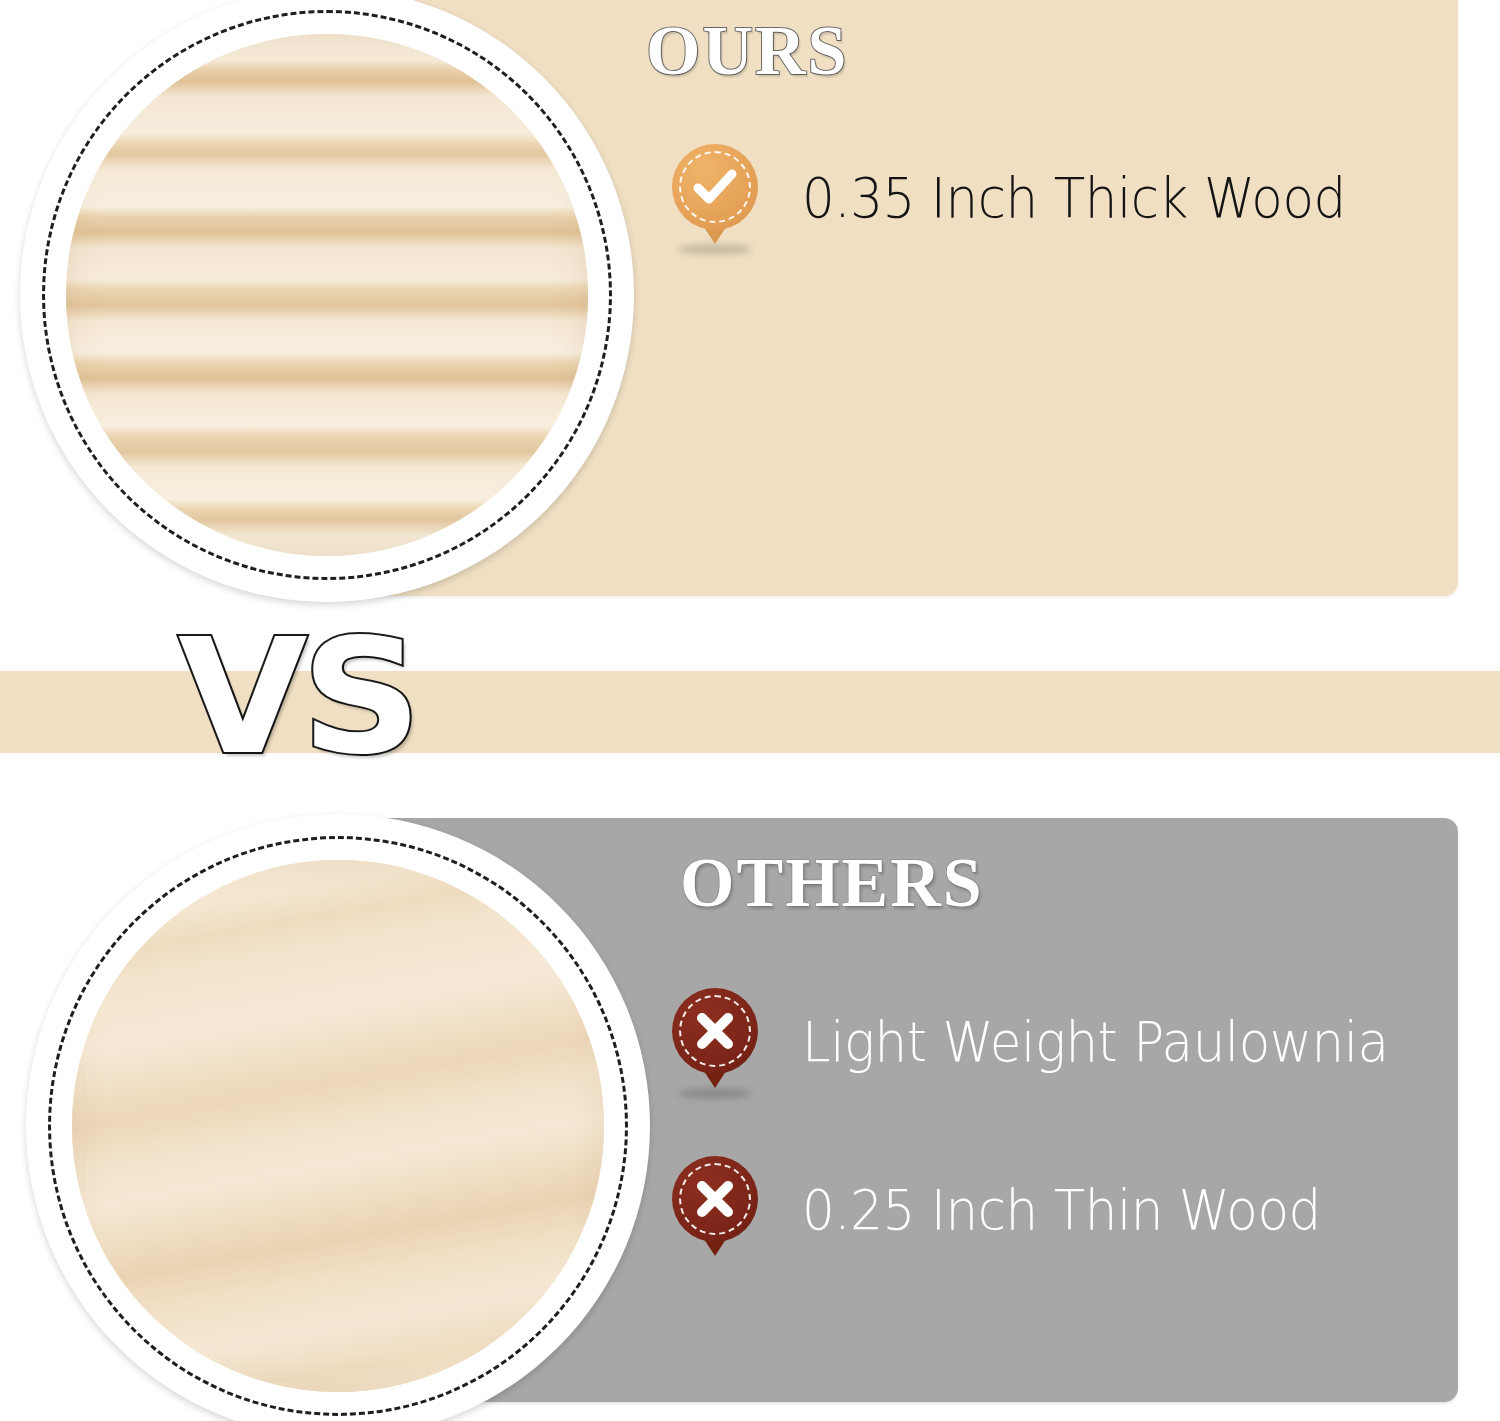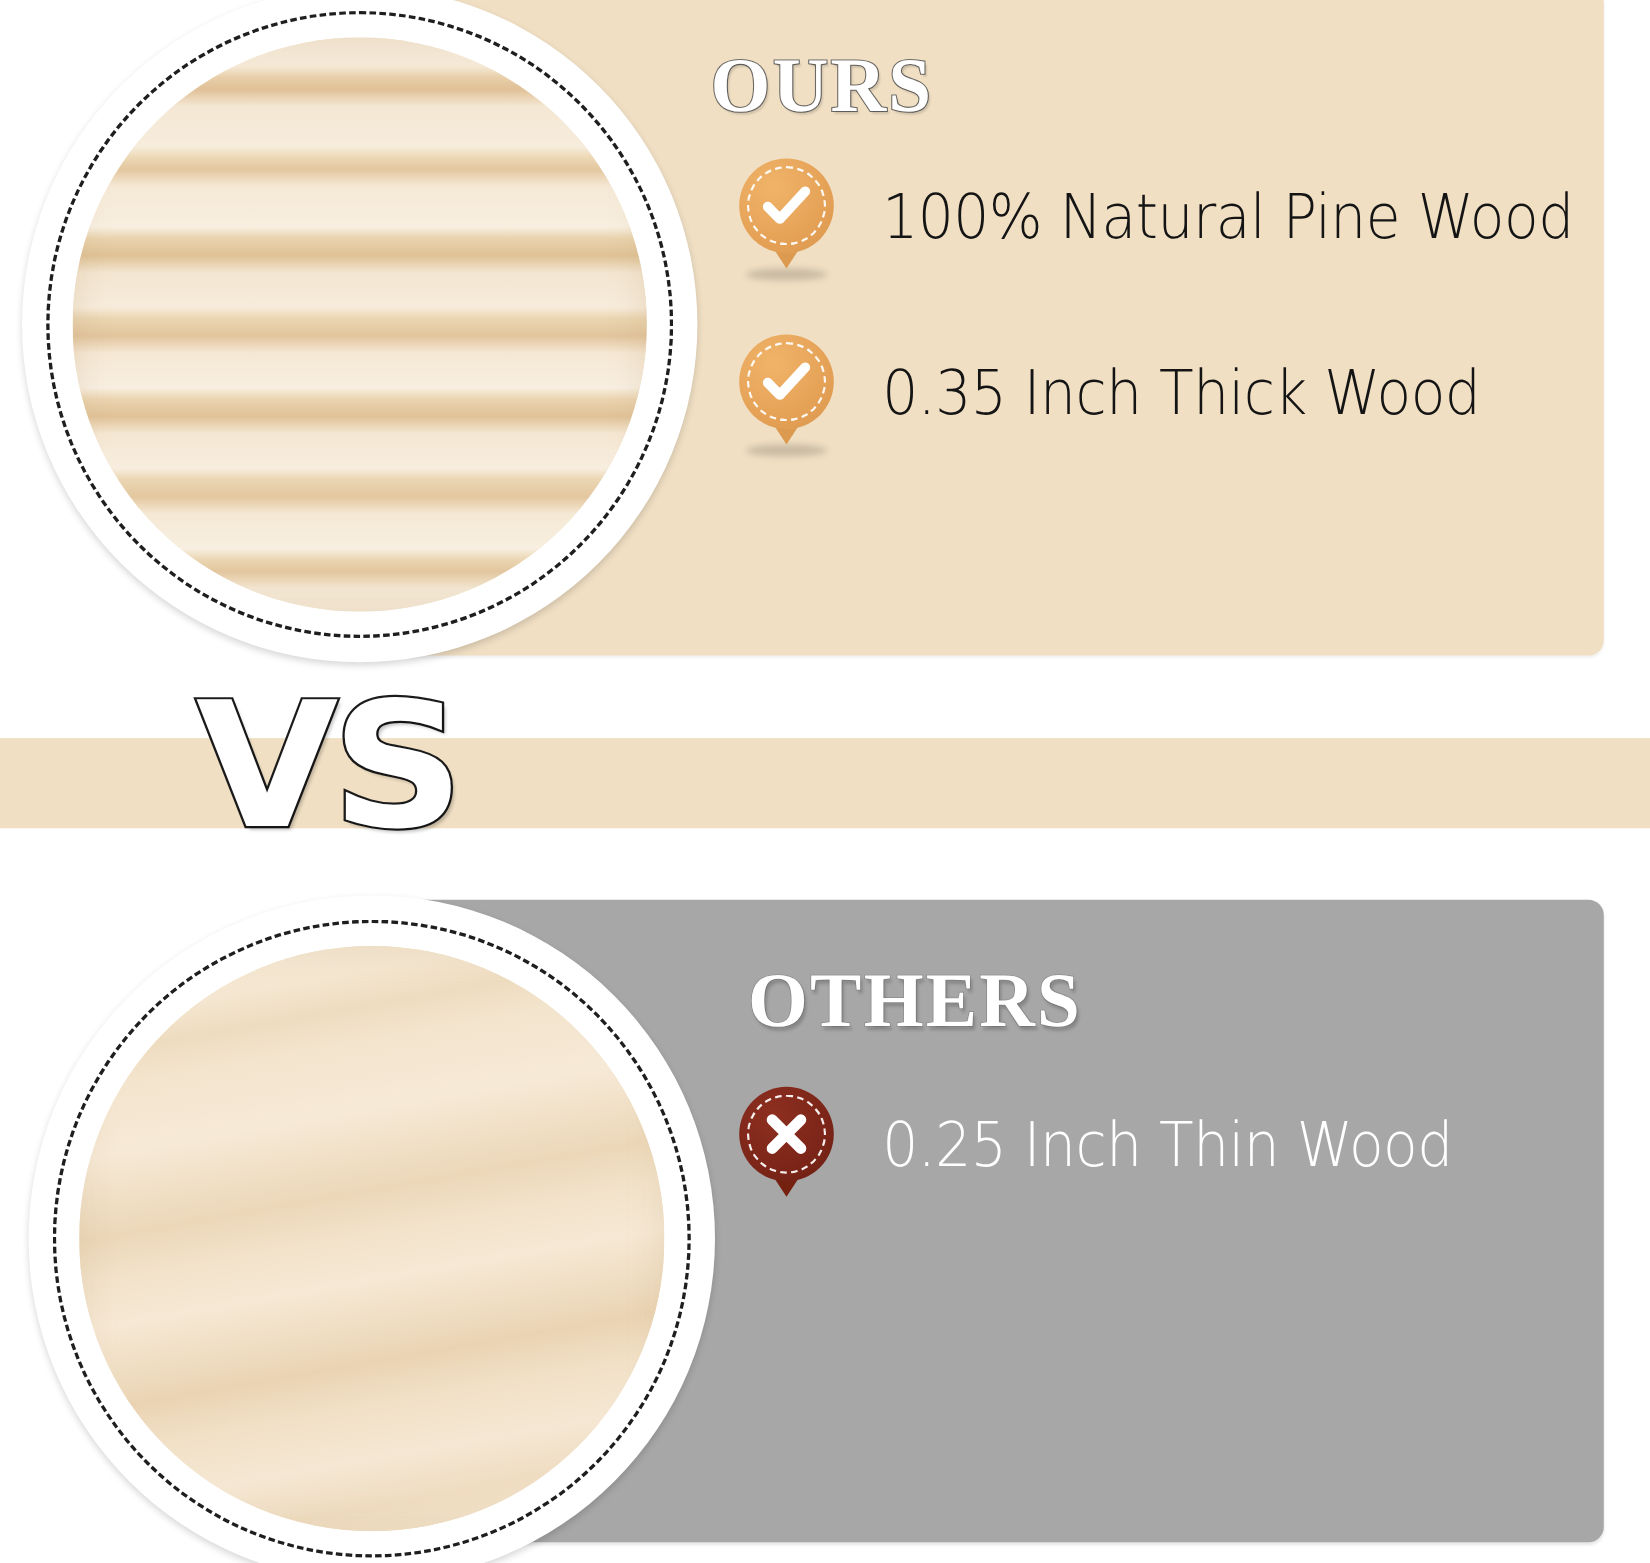--- a/index.html
+++ b/index.html
@@ -161,21 +161,20 @@
   }
 
   
   .title {
     position: absolute;
     font-family: "Liberation Serif", serif;
     font-weight: 700;
     color: #ffffff;
     user-select: none;
     letter-spacing: 2px;
-    margin-top: 28px;
   }
   .title-ours {
     left: 646px;
     top: 14px;
     font-size: 70px;
     line-height: 74px;
     -webkit-text-stroke: 2px #6d6a66;
     paint-order: stroke fill;
     text-shadow: 2px 3px 2px rgba(0,0,0,0.14);
   }
@@ -306,59 +305,59 @@
       <div class="wood-paulownia"></div>
     </div>
   </div>
 
   <div class="vs-word">VS</div>
 
   <div class="title title-ours">OURS</div>
 
   <div class="rows rows-ours">
 
+
+
     <div class="row">
       <div class="pin pin-ours">
         <div class="pin-shadow"></div>
         <div class="pin-tail"></div>
         <div class="pin-body">
           <div class="pin-dash"></div>
         </div>
         <div class="pin-glyph">
           <svg width="54" height="54" viewBox="0 0 54 54" aria-hidden="true">
             <path d="M10 28 L21 39 L44 14" fill="none" stroke="#ffffff" stroke-width="9" stroke-linecap="round" stroke-linejoin="round"></path>
           </svg>
         </div>
       </div>
-      <div class="row-label">100% Natural Pine Wood</div>
-    </div>
-
+      <div class="row-label">0.35 Inch Thick Wood</div>
+    </div>
+
+  </div>
+
+  <div class="title title-others">OTHERS</div>
+
+  <div class="rows rows-others">
 
     <div class="row">
-      <div class="pin pin-ours">
+      <div class="pin pin-others">
         <div class="pin-shadow"></div>
         <div class="pin-tail"></div>
         <div class="pin-body">
           <div class="pin-dash"></div>
         </div>
         <div class="pin-glyph">
-          <svg width="54" height="54" viewBox="0 0 54 54" aria-hidden="true">
-            <path d="M10 28 L21 39 L44 14" fill="none" stroke="#ffffff" stroke-width="9" stroke-linecap="round" stroke-linejoin="round"></path>
+          <svg width="50" height="50" viewBox="0 0 50 50" aria-hidden="true">
+            <path d="M12 12 L38 38 M38 12 L12 38" fill="none" stroke="#ffffff" stroke-width="10" stroke-linecap="round"></path>
           </svg>
         </div>
       </div>
-      <div class="row-label">0.35 Inch Thick Wood</div>
-    </div>
-
-  </div>
-
-  <div class="title title-others">OTHERS</div>
-
-  <div class="rows rows-others">
-
+      <div class="row-label">Light Weight Paulownia</div>
+    </div>
 
 
     <div class="row">
       <div class="pin pin-others">
 
         <div class="pin-tail"></div>
         <div class="pin-body">
           <div class="pin-dash"></div>
         </div>
         <div class="pin-glyph">

